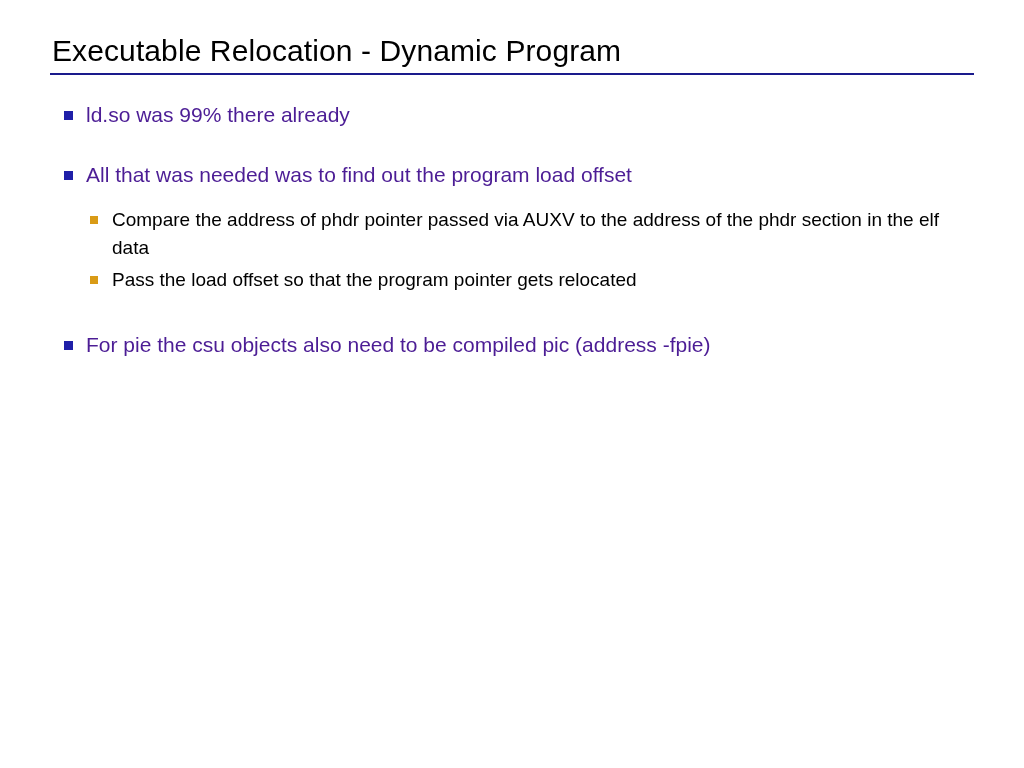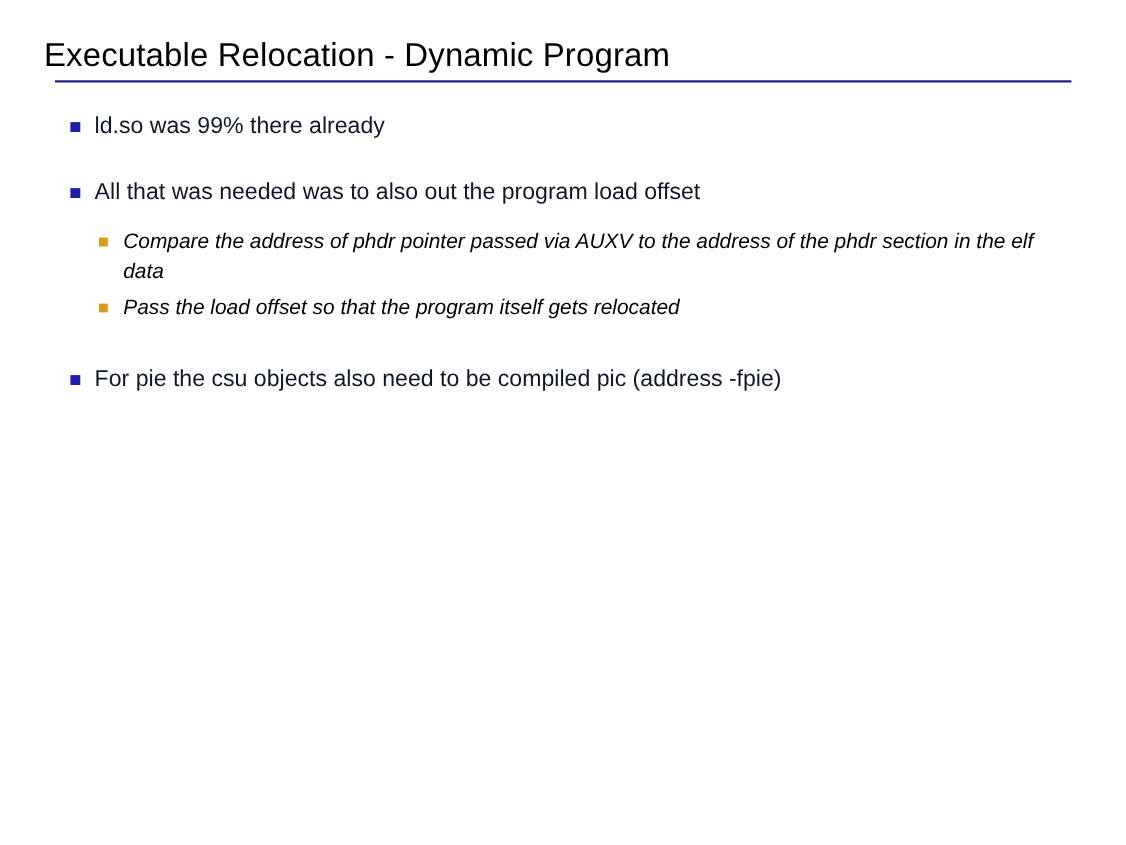--- a/index.html
+++ b/index.html
@@ -15,21 +15,21 @@
     overflow: hidden;
   }
   .slide {
     position: relative;
     width: 1024px;
     height: 768px;
     box-sizing: border-box;
   }
   .slide-title {
     position: absolute;
-    left: 40px;
+    left: 52px;
     top: 34px;
     font-size: 30px;
     font-weight: normal;
     color: #000000;
     letter-spacing: 0.1px;
     white-space: nowrap;
   }
   .title-rule {
     position: absolute;
     left: 50px;
@@ -43,42 +43,41 @@
     left: 60px;
     top: 100px;
     width: 920px;
   }
   .bullet-l1 {
     position: relative;
     padding-left: 26px;
     margin: 0 0 30px 0;
     font-size: 21px;
     line-height: 30px;
-    color: #0f172a;
+    color: #4c1d95;
   }
   .bullet-l1 > .marker {
     position: absolute;
     left: 4px;
     top: 11px;
     width: 9px;
     height: 9px;
     background: #1f1fa8;
   }
   .sub-list {
     margin: -14px 0 22px 0;
     padding: 0;
   }
   .bullet-l2 {
     position: relative;
     padding-left: 52px;
     margin: 0 0 4px 0;
     font-size: 19px;
     line-height: 28px;
     color: #000000;
-    font-style: italic;
   }
   .bullet-l2 > .marker {
     position: absolute;
     left: 30px;
     top: 10px;
     width: 8px;
     height: 8px;
     background: #d99b17;
   }
   .spacer-sm { height: 14px; }
@@ -93,31 +92,31 @@
 
   <div class="content">
 
     <div class="bullet-l1">
       <span class="marker"></span>
       <span>ld.so was 99% there already</span>
     </div>
 
     <div class="bullet-l1">
       <span class="marker"></span>
-      <span>All that was needed was to also out the program load offset</span>
+      <span>All that was needed was to find out the program load offset</span>
     </div>
 
     <div class="sub-list">
       <div class="bullet-l2">
         <span class="marker"></span>
         <span>Compare the address of phdr pointer passed via AUXV to the address of the phdr section in the elf data</span>
       </div>
       <div class="bullet-l2">
         <span class="marker"></span>
-        <span>Pass the load offset so that the program itself gets relocated</span>
+        <span>Pass the load offset so that the program pointer gets relocated</span>
       </div>
     </div>
 
     <div class="spacer-sm"></div>
 
     <div class="bullet-l1">
       <span class="marker"></span>
       <span>For pie the csu objects also need to be compiled pic (address -fpie)</span>
     </div>
 

